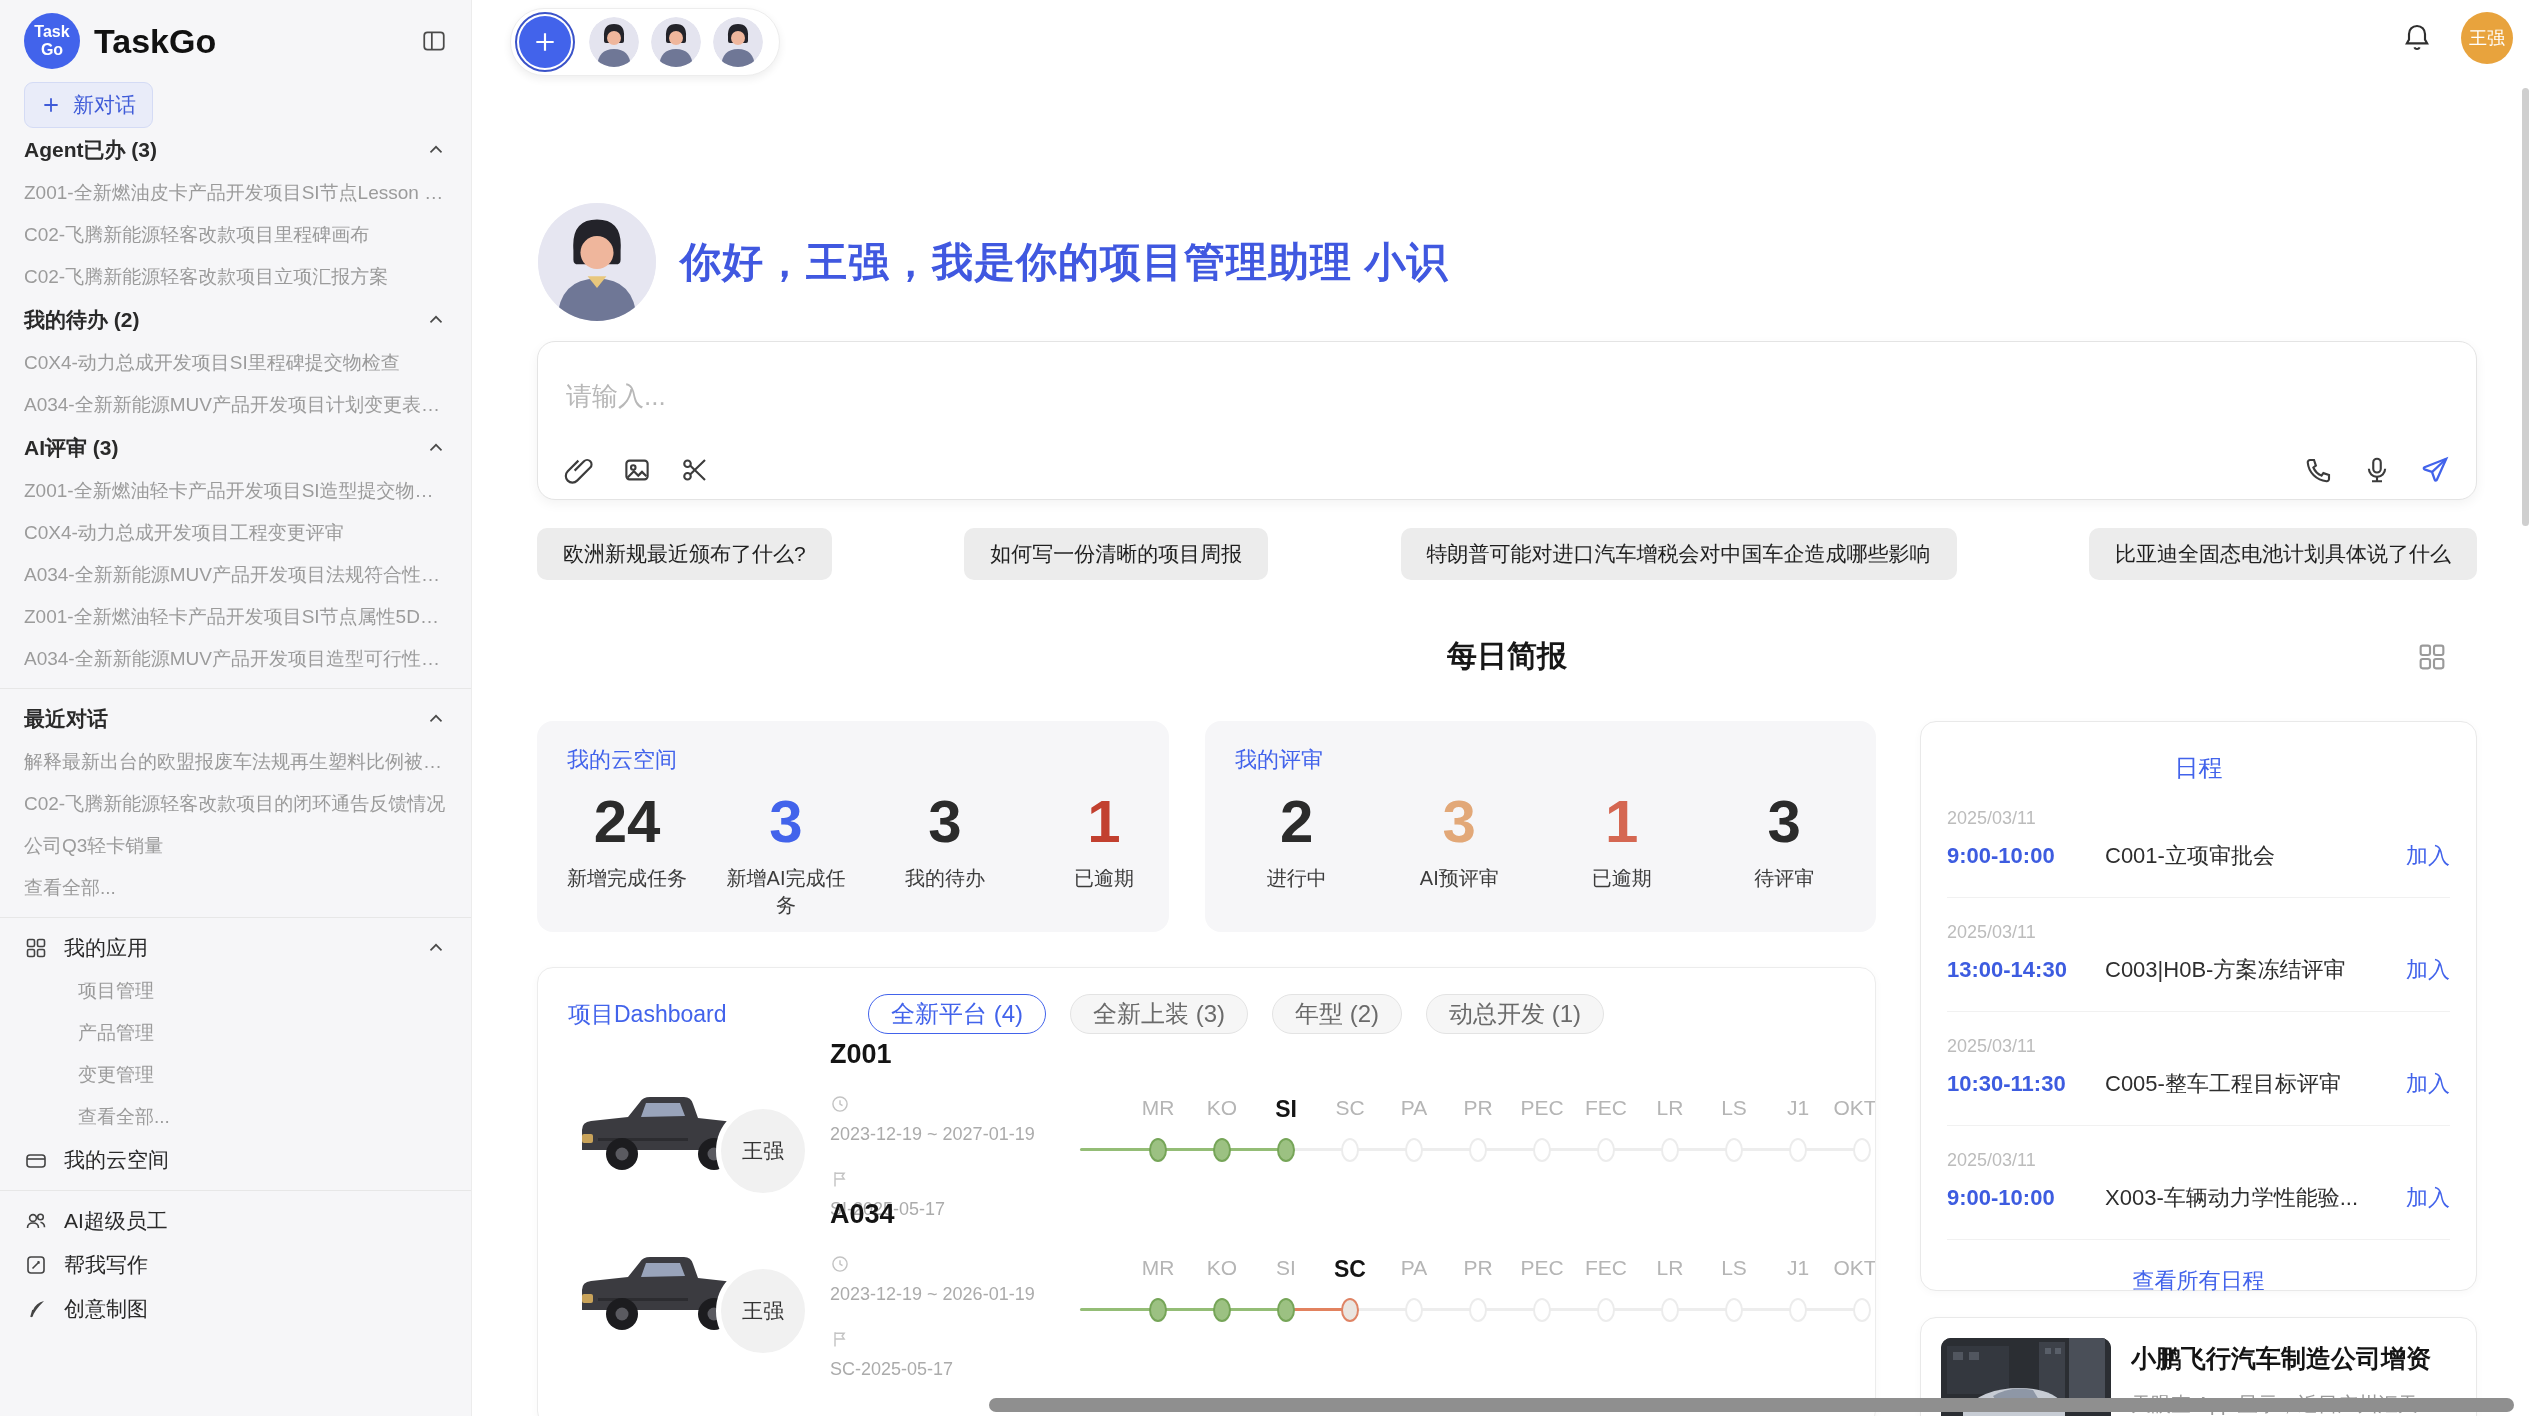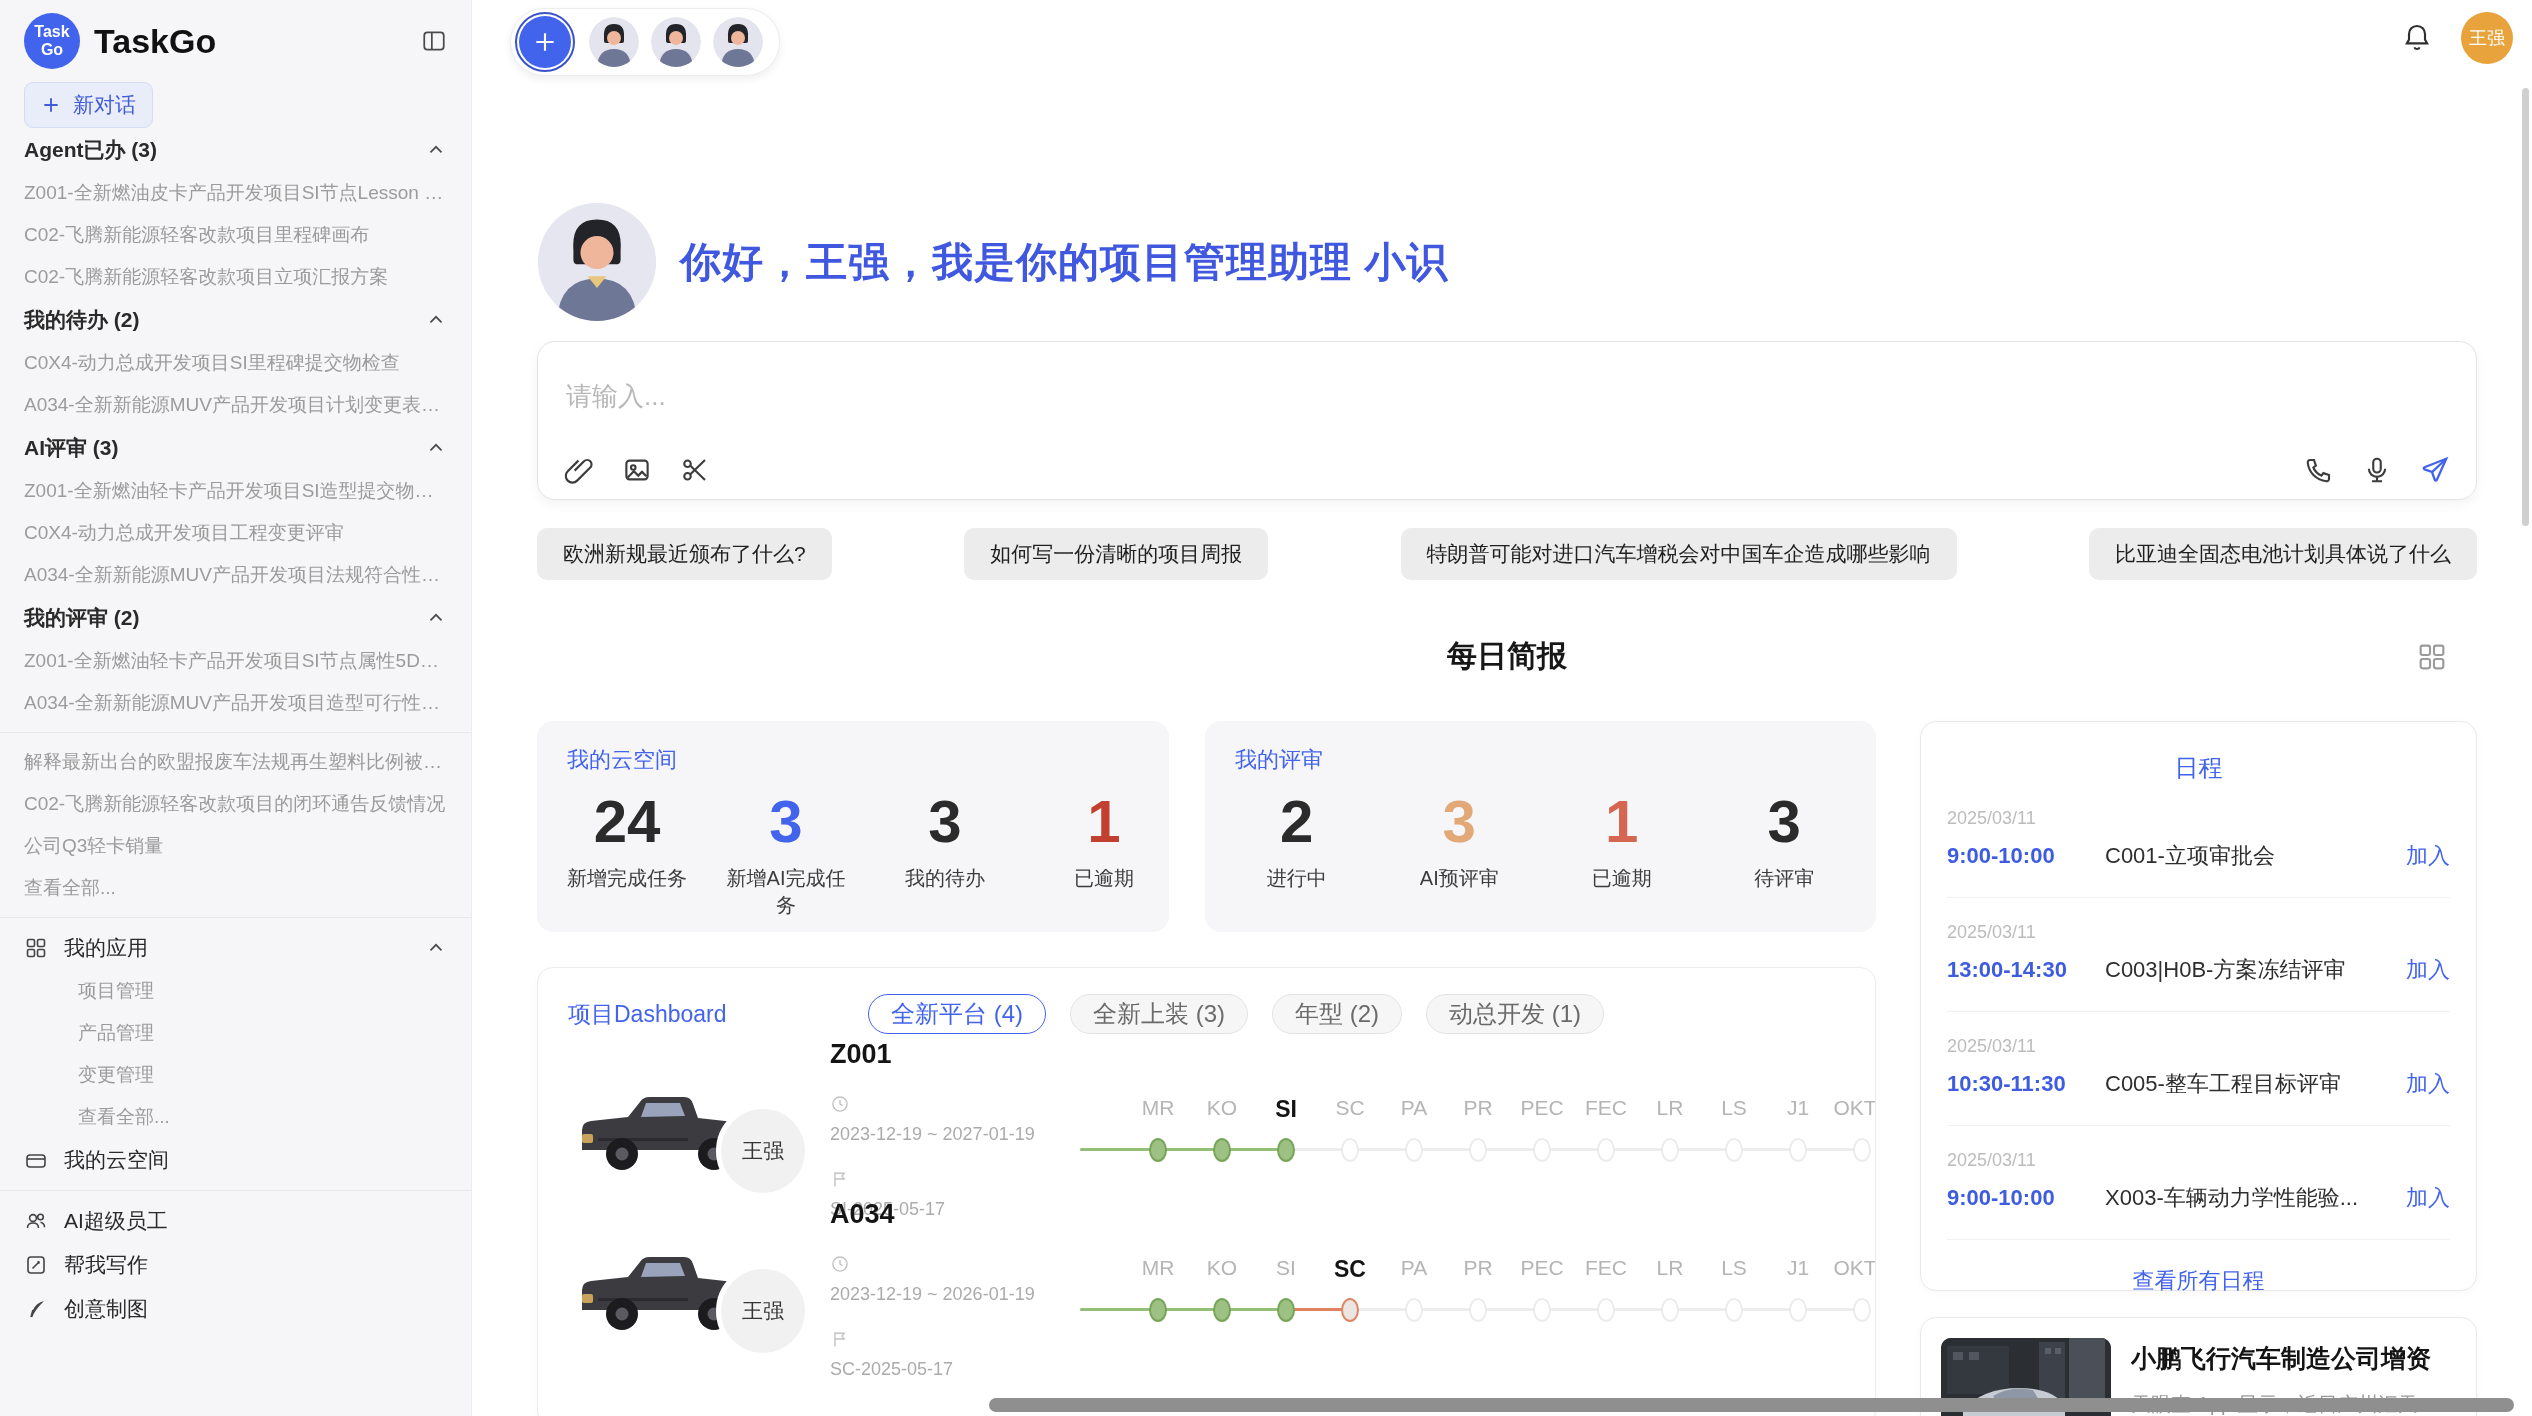--- a/index.html
+++ b/index.html
@@ -180,31 +180,31 @@
           <span>AI评审 (3)</span>
           <span class="chev">
             <svg width="22" height="22" viewBox="0 0 24 24" fill="none" stroke="currentColor" stroke-width="1.8">
               <polyline points="6 14.5 12 8.5 18 14.5"></polyline>
             </svg>
           </span>
         </div>
         <div class="sb-item">Z001-全新燃油轻卡产品开发项目SI造型提交物评审</div>
         <div class="sb-item">C0X4-动力总成开发项目工程变更评审</div>
         <div class="sb-item">A034-全新新能源MUV产品开发项目法规符合性评审</div>
+        <div class="sb-item">Z001-全新燃油轻卡产品开发项目SI节点属性5D文件评审</div>
+        <div class="sb-item">A034-全新新能源MUV产品开发项目造型可行性评审</div>
+        <div class="sb-divider"></div>
         <div class="sb-section-header">
-          <span>我的评审 (2)</span>
+          <span>最近对话</span>
           <span class="chev">
             <svg width="22" height="22" viewBox="0 0 24 24" fill="none" stroke="currentColor" stroke-width="1.8">
               <polyline points="6 14.5 12 8.5 18 14.5"></polyline>
             </svg>
           </span>
         </div>
-        <div class="sb-item">Z001-全新燃油轻卡产品开发项目SI节点属性5D文件评审</div>
-        <div class="sb-item">A034-全新新能源MUV产品开发项目造型可行性评审</div>
-        <div class="sb-divider"></div>
         <div class="sb-item">解释最新出台的欧盟报废车法规再生塑料比例被调至15%...</div>
         <div class="sb-item">C02-飞腾新能源轻客改款项目的闭环通告反馈情况</div>
         <div class="sb-item">公司Q3轻卡销量</div>
         <div class="sb-item">查看全部...</div>
       </div>
 
     <div class="sb-divider"></div>
     <div id="sbApps">
         <div class="sb-row">
           <span class="sb-ic">

